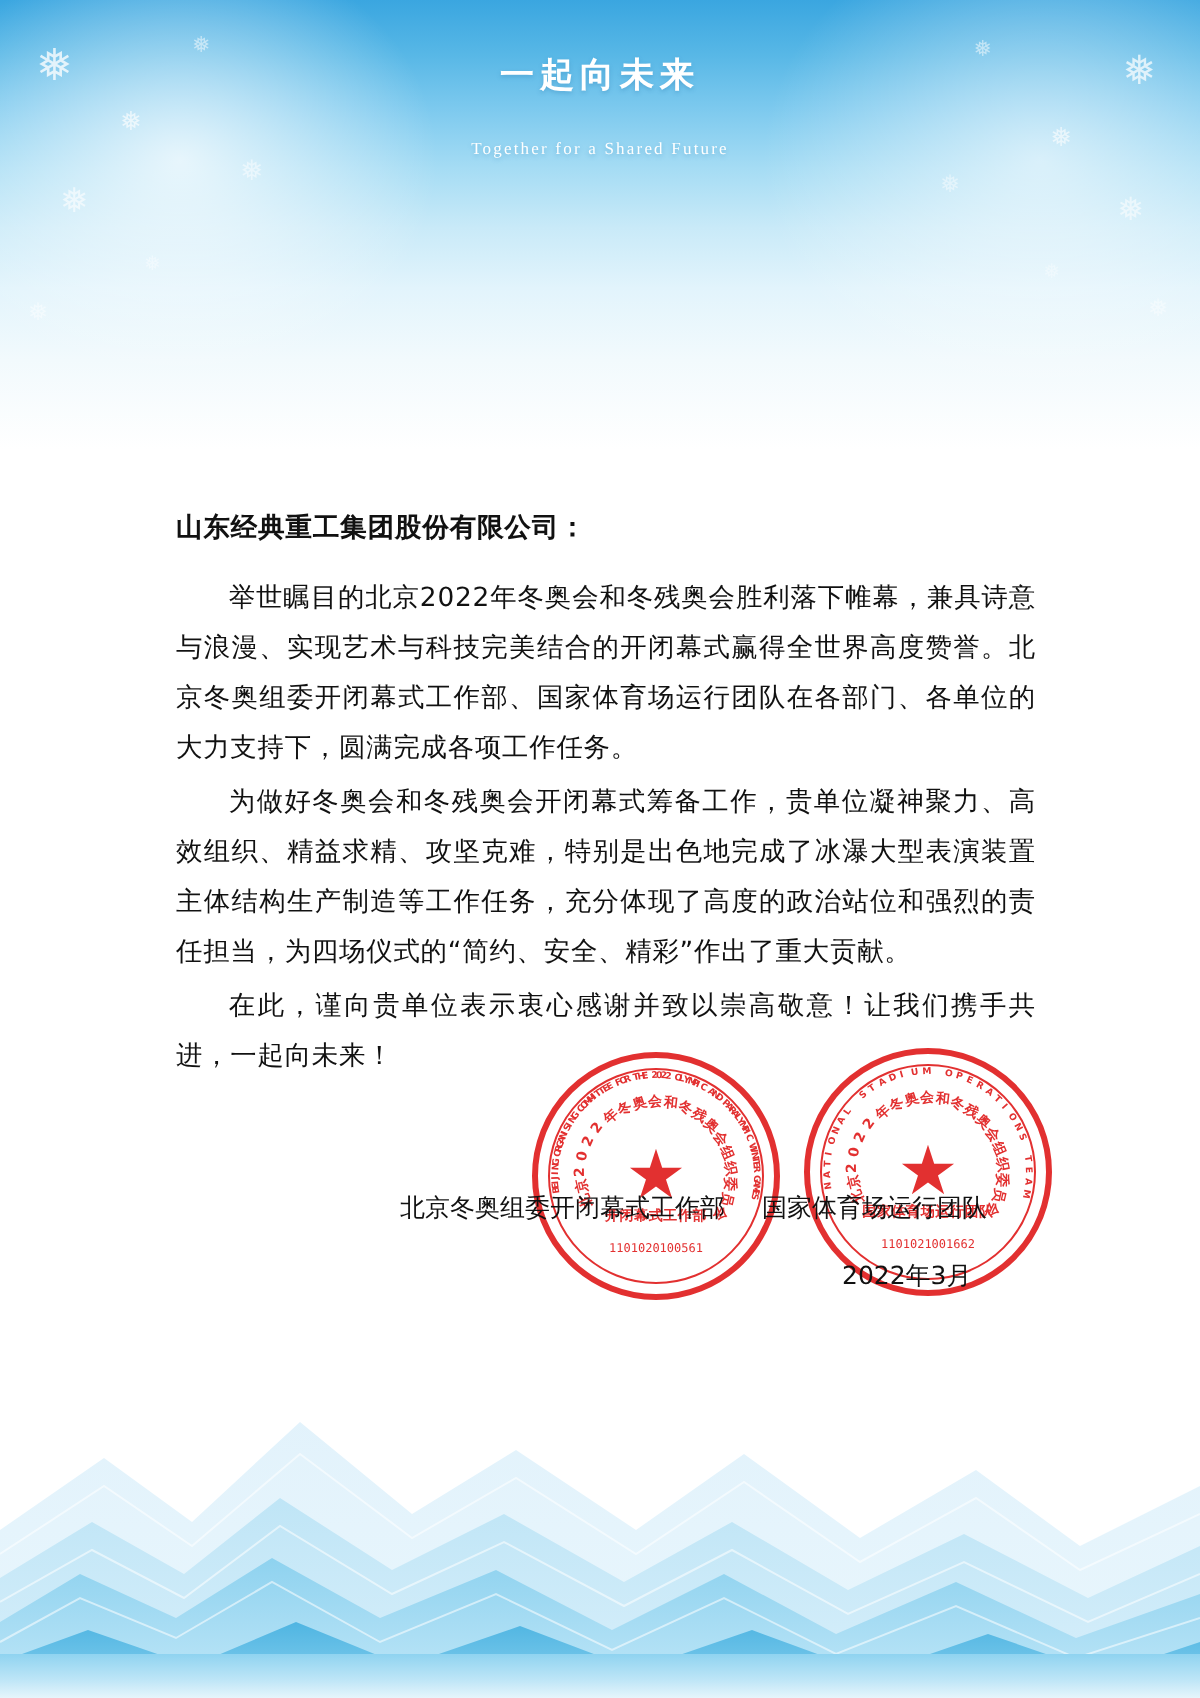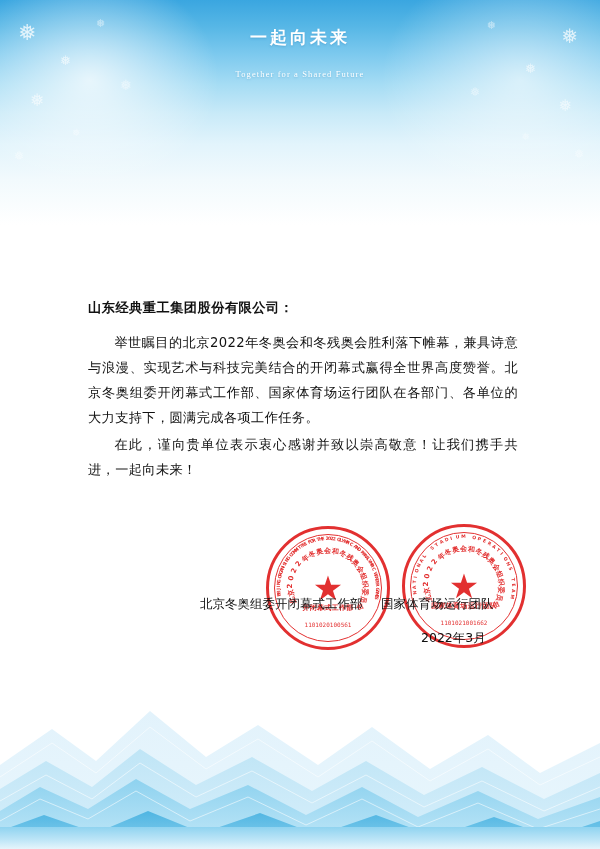--- a/index.html
+++ b/index.html
@@ -117,21 +117,20 @@
     font-family: "DejaVu Sans", serif;
     font-size: 13.2px;
     line-height: 25px;
     color: #111111;
     text-align: justify;
   }
   .salutation {
     font-weight: bold;
     margin-bottom: 10px;
     letter-spacing: 0.5px;
-    margin-top: 43px;
   }
   .para {
     text-indent: 2em;
     margin: 0 0 2px 0;
     letter-spacing: 0.4px;
   }
 
   
   .seals {
     position: absolute;
@@ -293,20 +292,21 @@
 
   <div class="logo-block">
     <div class="slogan-cn">一起向未来</div>
     <div class="slogan-en">Together for a Shared Future</div>
   </div>
 
 
   <div class="letter">
     <div class="salutation">山东经典重工集团股份有限公司：</div>
     <p class="para">举世瞩目的北京2022年冬奥会和冬残奥会胜利落下帷幕，兼具诗意与浪漫、实现艺术与科技完美结合的开闭幕式赢得全世界高度赞誉。北京冬奥组委开闭幕式工作部、国家体育场运行团队在各部门、各单位的大力支持下，圆满完成各项工作任务。</p>
+    <p class="para">为做好冬奥会和冬残奥会开闭幕式筹备工作，贵单位凝神聚力、高效组织、精益求精、攻坚克难，特别是出色地完成了冰瀑大型表演装置主体结构生产制造等工作任务，充分体现了高度的政治站位和强烈的责任担当，为四场仪式的“简约、安全、精彩”作出了重大贡献。</p>
     <p class="para">在此，谨向贵单位表示衷心感谢并致以崇高敬意！让我们携手共进，一起向未来！</p>
   </div>
 
   <div class="seals">
 
     <div class="seal seal-left">
       <div class="seal-ring-text" id="ring-left">
           <span style="font-size: 4.6px; transform: translate(-51.21px, 9.02971px) rotate(-100deg);">B</span>
           <span style="font-size: 4.6px; transform: translate(-51.5706px, 6.66895px) rotate(-97.3684deg);">E</span>
           <span style="font-size: 4.6px; transform: translate(-51.8224px, 4.29413px) rotate(-94.7368deg);">I</span>

